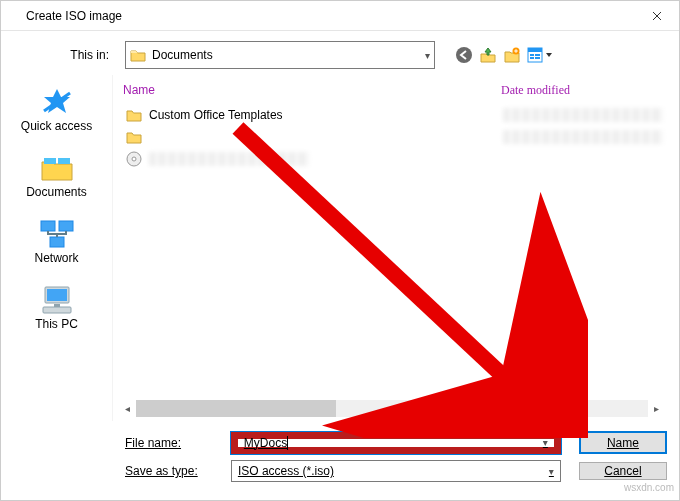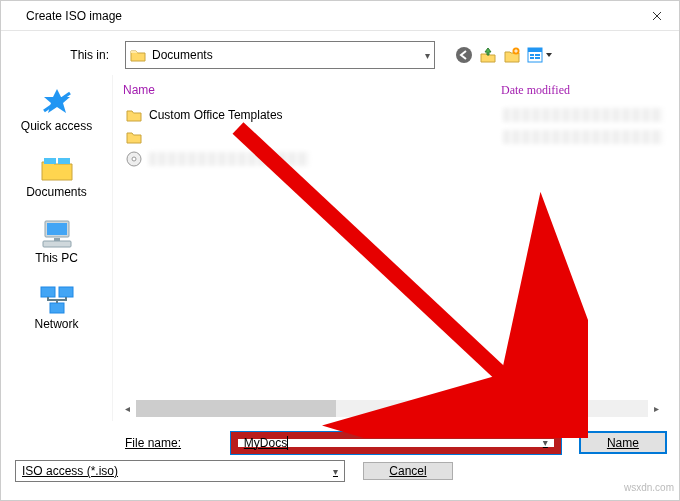--- a/index.html
+++ b/index.html
@@ -121,38 +121,38 @@
             <path d="M2 8 h10 l2 2 h18 v16 H2 z" fill="#ffd54f" stroke="#caa43c"></path>
             <rect x="4" y="4" width="12" height="6" fill="#4fc3f7"></rect>
             <rect x="18" y="4" width="12" height="6" fill="#4fc3f7"></rect>
           </svg>
       </span>
       <span>Documents</span>
     </div>
     <div class="sidebar-item">
       <span class="sicon">
         <svg width="36" height="30" viewBox="0 0 36 30">
+            <rect x="2" y="2" width="14" height="10" fill="#42a5f5" stroke="#1e88e5"></rect>
+            <rect x="20" y="2" width="14" height="10" fill="#42a5f5" stroke="#1e88e5"></rect>
+            <rect x="11" y="18" width="14" height="10" fill="#42a5f5" stroke="#1e88e5"></rect>
+            <path d="M9 12 v3 h18 v-3 M18 15 v3" stroke="#607d8b" stroke-width="2" fill="none"></path>
+          </svg>
+      </span>
+      <span>Network</span>
+    </div>
+    <div class="sidebar-item">
+      <span class="sicon">
+        <svg width="36" height="30" viewBox="0 0 36 30">
             <rect x="6" y="2" width="24" height="16" rx="1" fill="#cfd8dc" stroke="#90a4ae"></rect>
             <rect x="8" y="4" width="20" height="12" fill="#42a5f5"></rect>
             <rect x="15" y="19" width="6" height="3" fill="#90a4ae"></rect>
             <rect x="4" y="22" width="28" height="6" rx="1" fill="#cfd8dc" stroke="#90a4ae"></rect>
           </svg>
       </span>
       <span>This PC</span>
-    </div>
-    <div class="sidebar-item">
-      <span class="sicon">
-        <svg width="36" height="30" viewBox="0 0 36 30">
-            <rect x="2" y="2" width="14" height="10" fill="#42a5f5" stroke="#1e88e5"></rect>
-            <rect x="20" y="2" width="14" height="10" fill="#42a5f5" stroke="#1e88e5"></rect>
-            <rect x="11" y="18" width="14" height="10" fill="#42a5f5" stroke="#1e88e5"></rect>
-            <path d="M9 12 v3 h18 v-3 M18 15 v3" stroke="#607d8b" stroke-width="2" fill="none"></path>
-          </svg>
-      </span>
-      <span>Network</span>
     </div>
   </div>
 
   <div class="listpane">
     <div class="list-header">
       <span class="col-name">Name</span>
       <span class="col-date">Date modified</span>
     </div>
     <div class="files">
       <div class="file-row">
@@ -199,20 +199,21 @@
     <div class="form-combo active">
       <span>MyDocs</span>
         <span class="caret"></span>
       <span class="chev">▾</span>
     </div>
     <div class="form-btn primary">
       <span>Name</span>
     </div>
   </div>
   <div class="form-row">
+    <span class="form-label">Save as type:</span>
     <div class="form-combo">
       <span>ISO access (*.iso)</span>
       <span class="chev">▾</span>
     </div>
     <div class="form-btn">
       <span>Cancel</span>
     </div>
   </div>
 </div>
 

